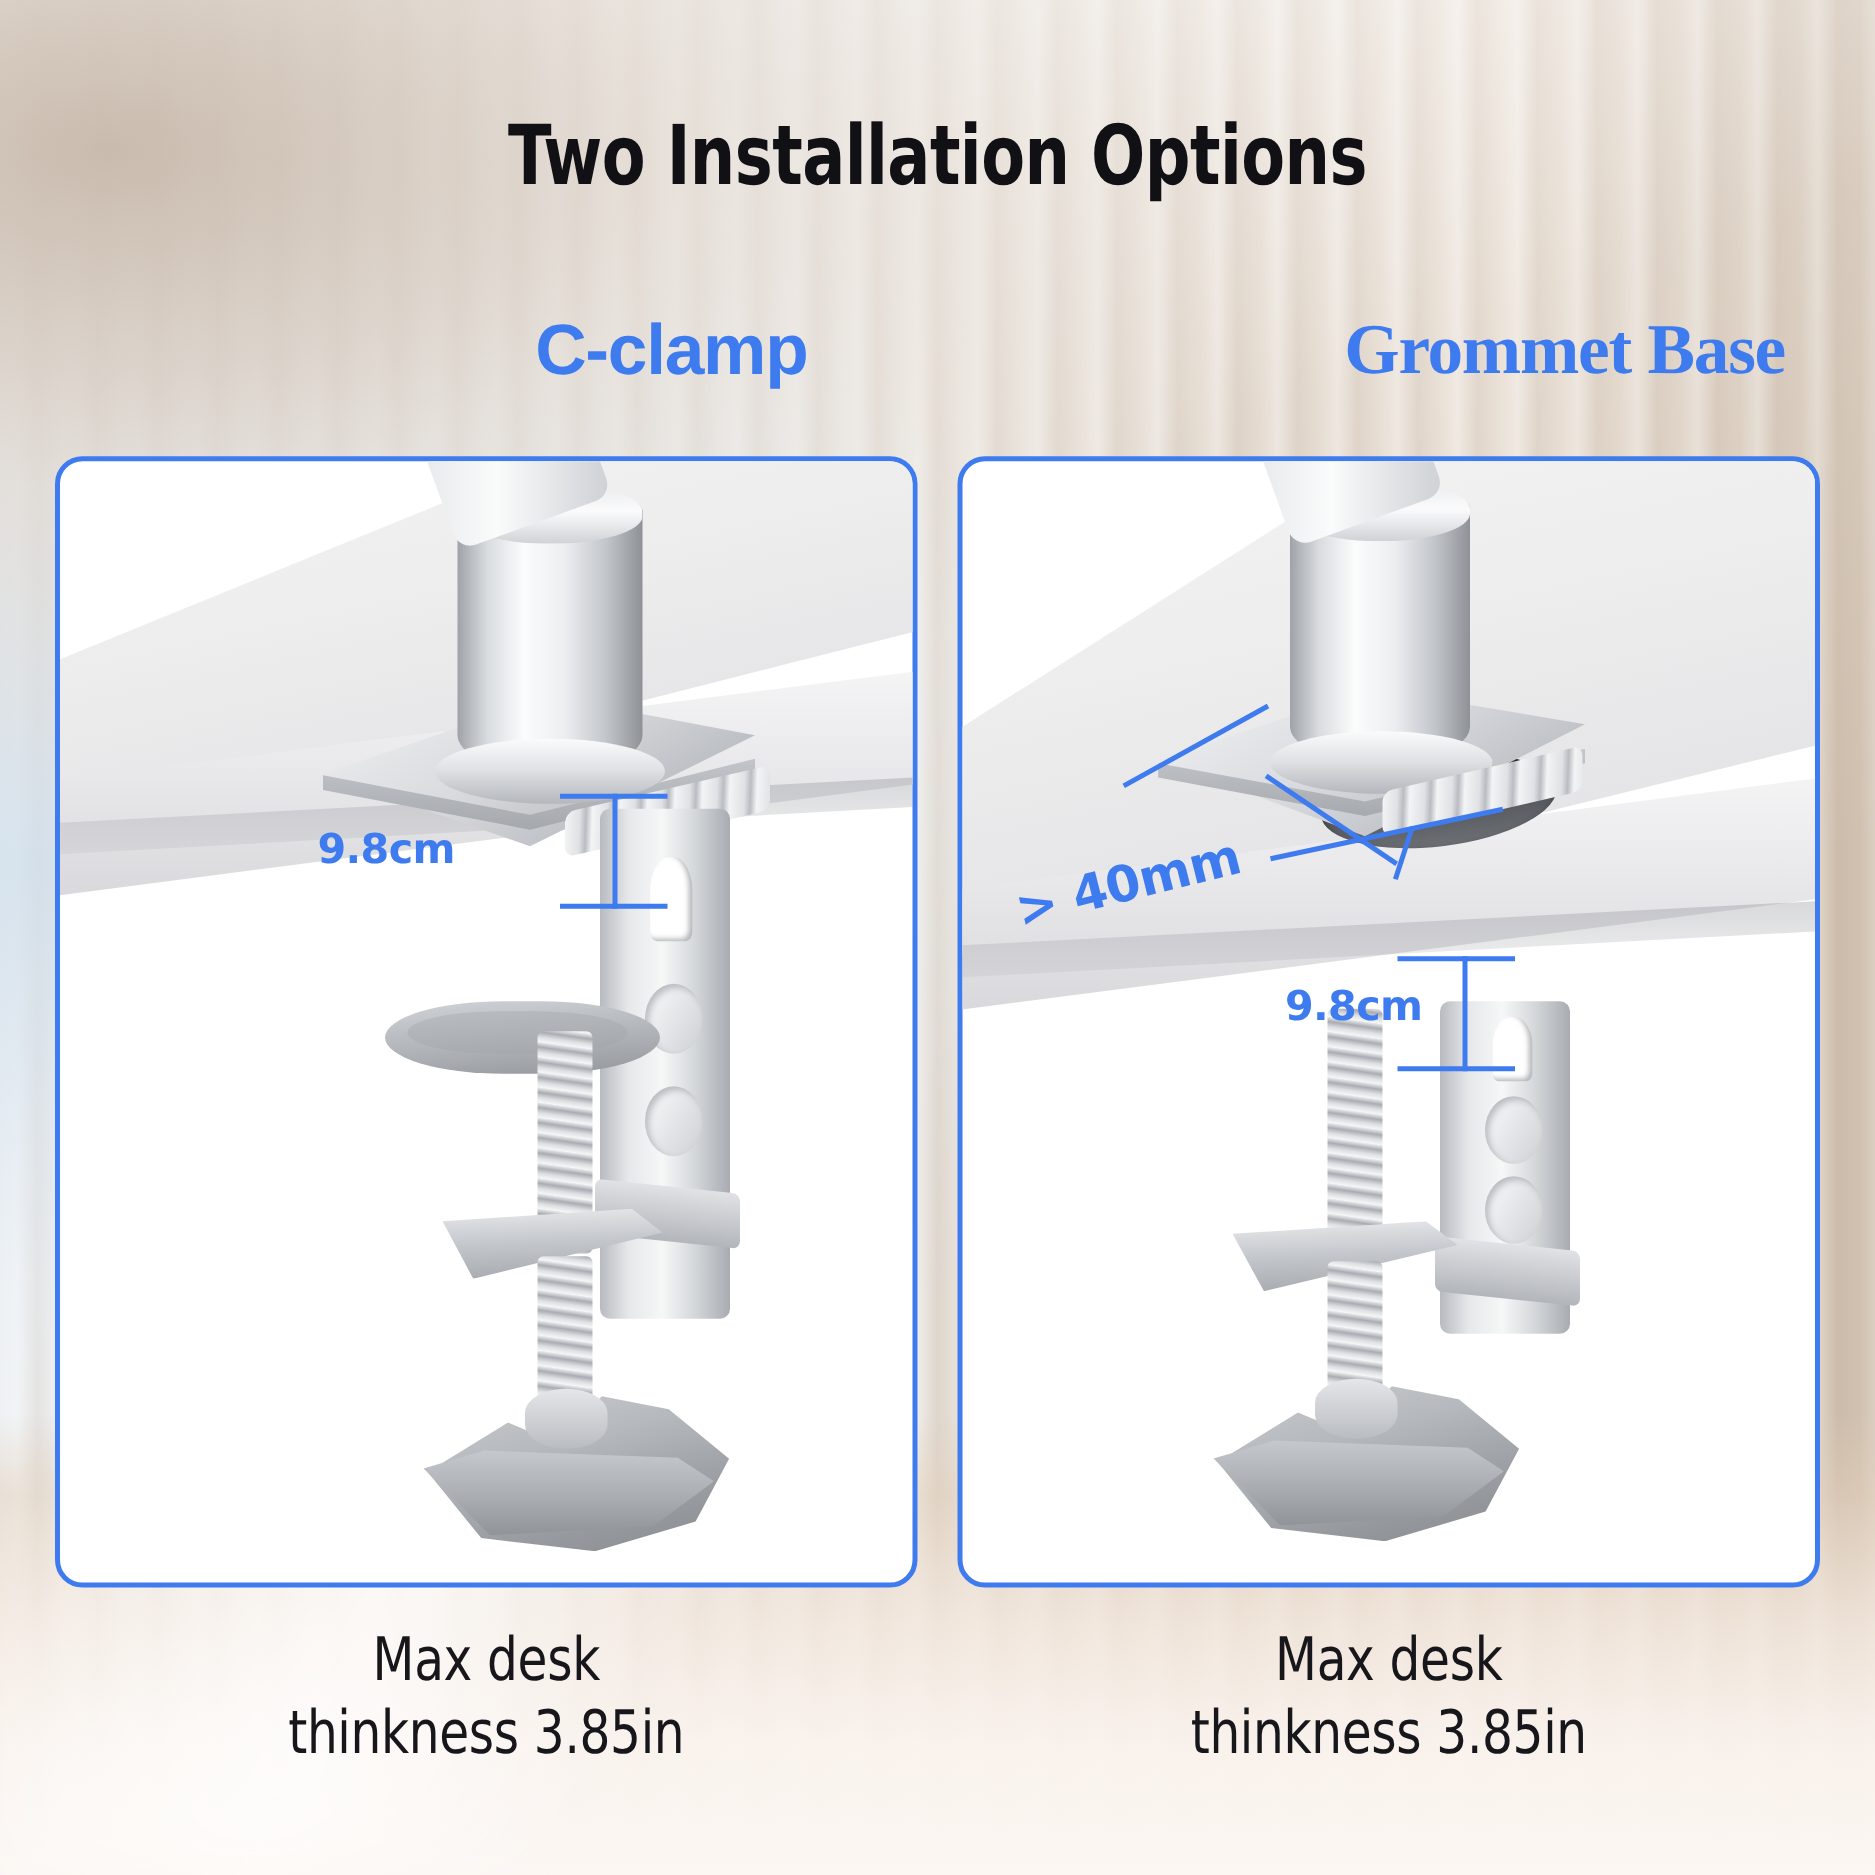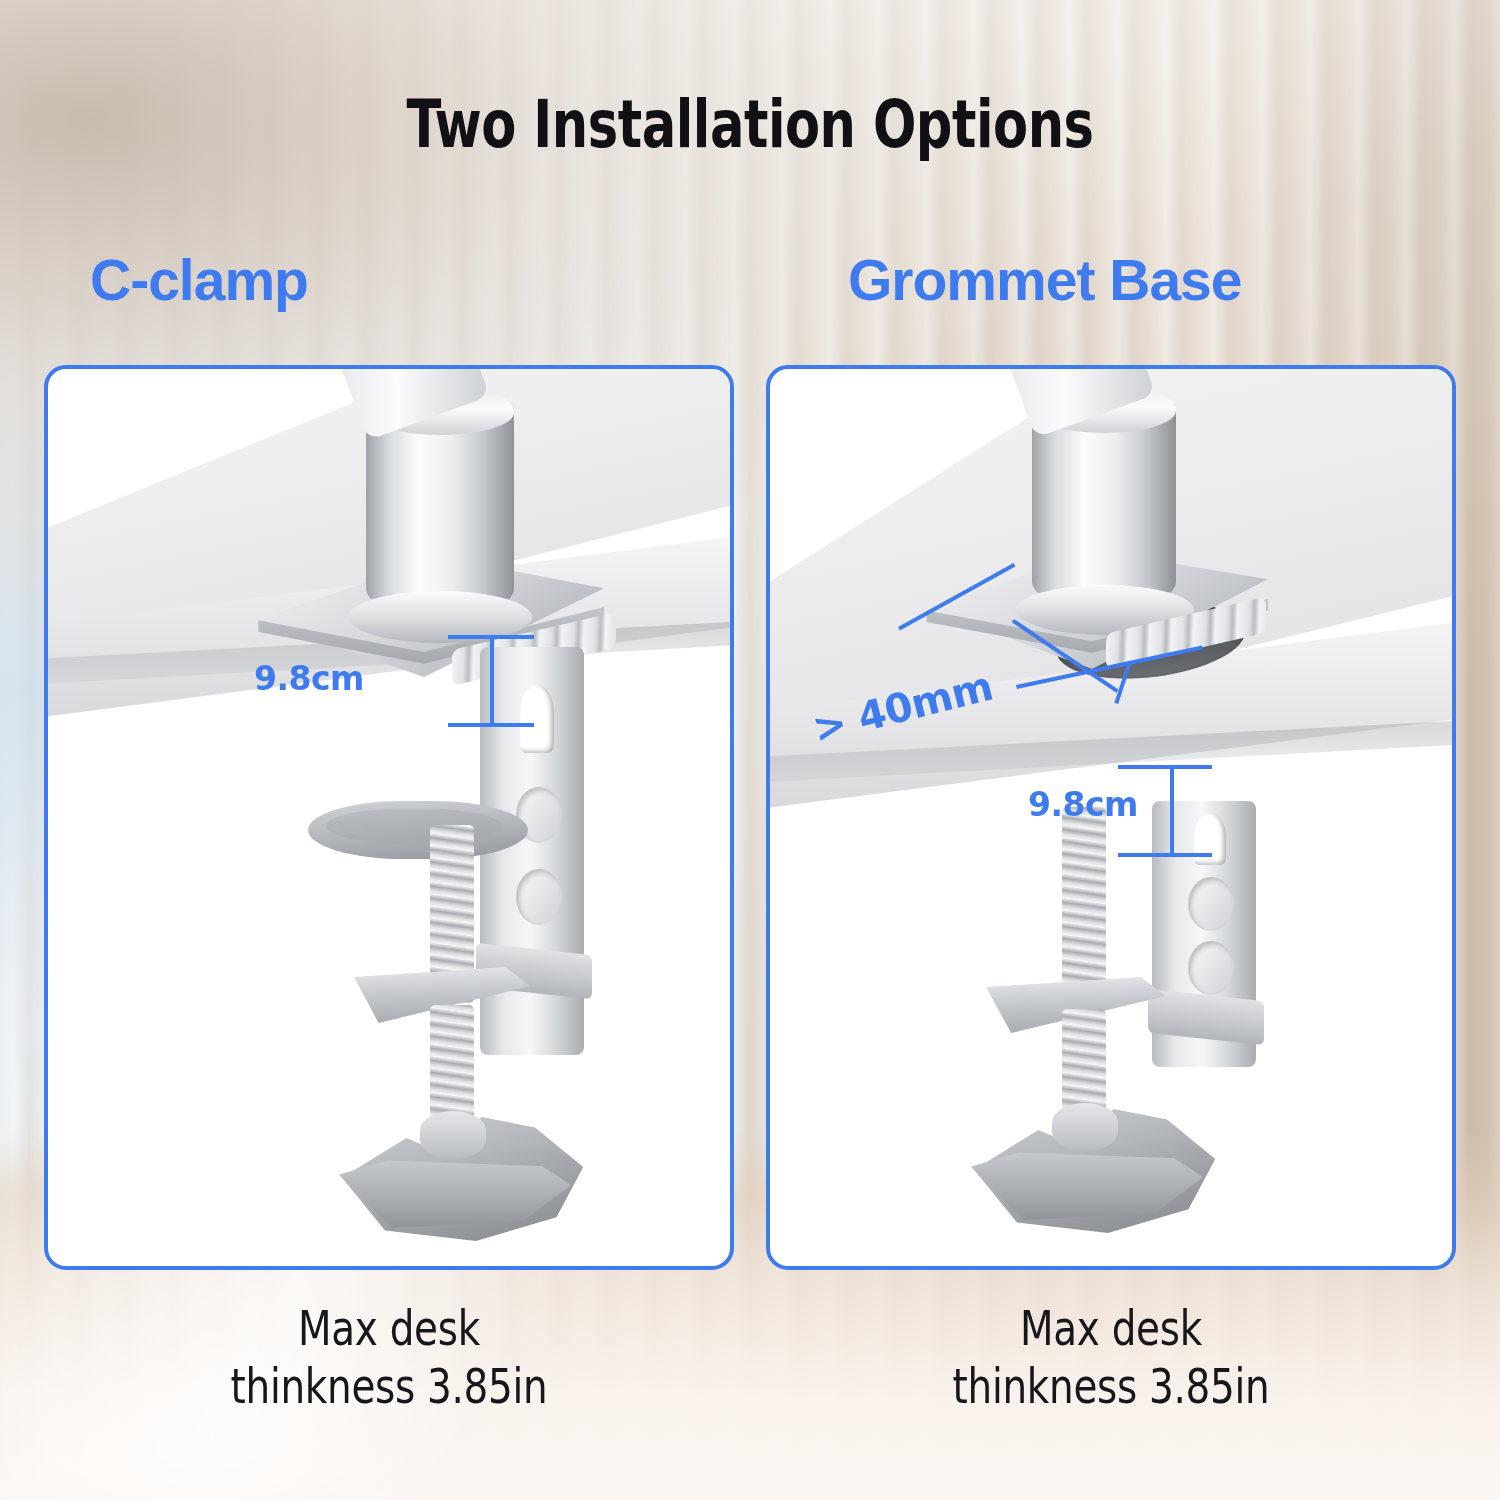--- a/index.html
+++ b/index.html
@@ -70,39 +70,39 @@
     color:#111014;
     font-family:"DejaVu Sans Condensed","Liberation Sans", sans-serif;
     transform:scaleX(0.86);
     transform-origin:50% 50%;
     white-space:nowrap;
   }
 
   
   .col-head {
     position:absolute;
-    text-align:left;
+    text-align:right;
     white-space:nowrap;
   }
   .col-head .h-main {
     font-size:57px;
     font-weight:bold;
     color:#3E7BEF;
     letter-spacing:-1px;
     line-height:1.06;
   }
   .col-head .h-sub {
     font-size:26px;
     font-weight:bold;
     color:#16161a;
     letter-spacing:-0.3px;
     margin-top:2px;
   }
   #head-left  { top:250px; left:90px;  width:556px; }
-  #head-right { top:250px; left:848px; width:556px; }
+  #head-right { top:250px; left:872px; width:556px;font-family:Liberation Serif, serif; }
 
   
   .panel {
     position:absolute;
     border:4px solid #3E7BEF;
     border-radius:22px;
     background:#ffffff;
     overflow:hidden;
   }
   #panel-left  { left:44px;  top:365px; width:690px; height:905px; }

